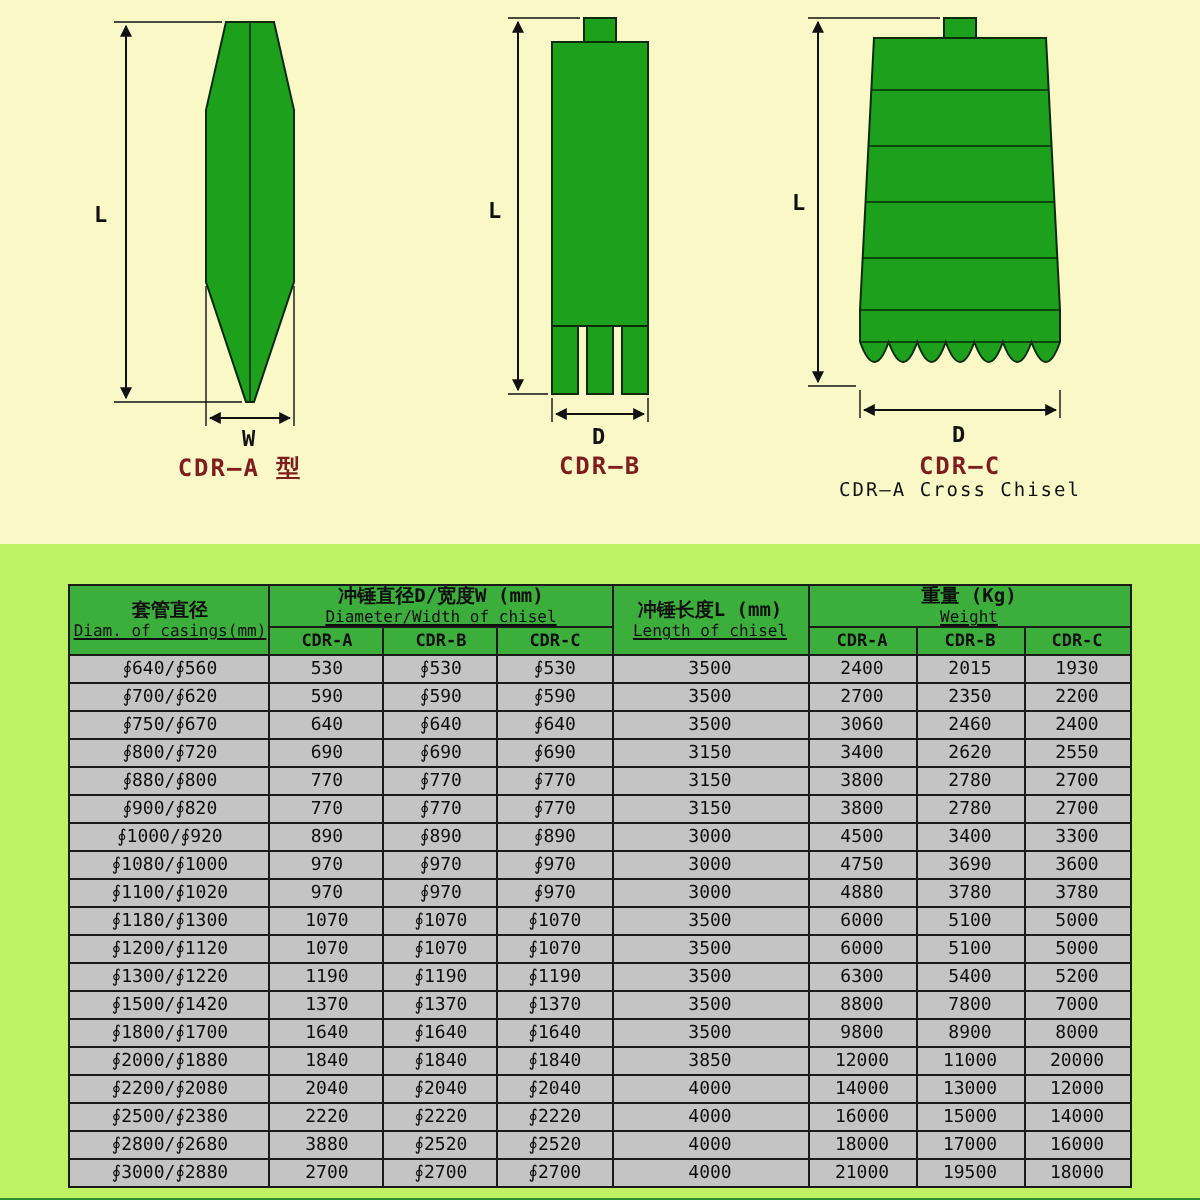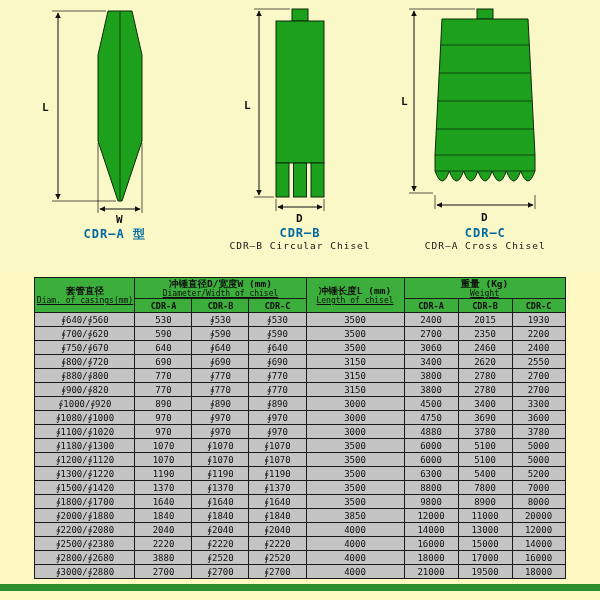--- a/index.html
+++ b/index.html
@@ -16,37 +16,37 @@
     height:272px;
     display:flex;
     justify-content:space-evenly;
     align-items:flex-start;
     padding-top:3px;
     box-sizing:border-box;
   }
   .fig{display:flex;flex-direction:column;align-items:center;}
   .fig svg{display:block;}
   .fig-title{
-    font-size:12px;font-weight:bold;letter-spacing:1px;color:#0369a1;
+    font-size:12px;font-weight:bold;letter-spacing:1px;color:#7f1d1d;
     margin-top:1px;white-space:nowrap;
   }
   .fig-sub{
     font-size:9.5px;letter-spacing:1px;color:#111;white-space:nowrap;
   }
   svg text{
     font-family:"DejaVu Sans Mono","Liberation Mono",monospace;
     font-size:11px;font-weight:bold;fill:#111;
   }
   .chisel{fill:#1da11d;stroke:#0b2b0b;stroke-width:1;}
   .dim{stroke:#111;stroke-width:1;fill:none;}
   .ext{stroke:#111;stroke-width:0.7;fill:none;}
   .ridge{stroke:#0b2b0b;stroke-width:0.8;fill:none;}
 
   
-  .table-section{background:#fef9c3;height:328px;box-sizing:border-box;padding-top:5px;}
+  .table-section{background:#bef264;height:328px;box-sizing:border-box;padding-top:20px;}
   table.spec{
     width:530px;margin:0 auto;border-collapse:collapse;table-layout:fixed;
     background:#c4c4c4;
   }
   .spec th,.spec td{
     border:1px solid #1a1a1a;
     text-align:center;vertical-align:middle;
     padding:0;color:#0e0e0e;
     overflow:hidden;white-space:nowrap;
   }
@@ -110,21 +110,20 @@
         <line class="ext" x1="34" y1="194" x2="14" y2="194"></line>
         <line class="dim" x1="19" y1="8" x2="19" y2="192" marker-start="url(#arrB)" marker-end="url(#arrB)"></line>
         <text x="4" y="106">L</text>
 
         <line class="ext" x1="36" y1="196" x2="36" y2="208"></line>
         <line class="ext" x1="84" y1="196" x2="84" y2="208"></line>
         <line class="dim" x1="38" y1="204" x2="82" y2="204" marker-start="url(#arrB)" marker-end="url(#arrB)"></line>
         <text x="56" y="219">D</text>
       </svg>
       <div class="fig-title">CDR—B</div>
-      <div class="fig-sub">CDR—B Circular Chisel</div>
     </div>
 
     <div class="fig">
       <svg width="170" height="222" viewBox="0 0 170 222">
         <defs>
           <marker id="arrC" viewBox="0 0 10 10" refX="9" refY="5" markerWidth="6" markerHeight="6" orient="auto-start-reverse">
             <path d="M0,0 L10,5 L0,10 z" fill="#111"></path>
           </marker>
         </defs>
 

